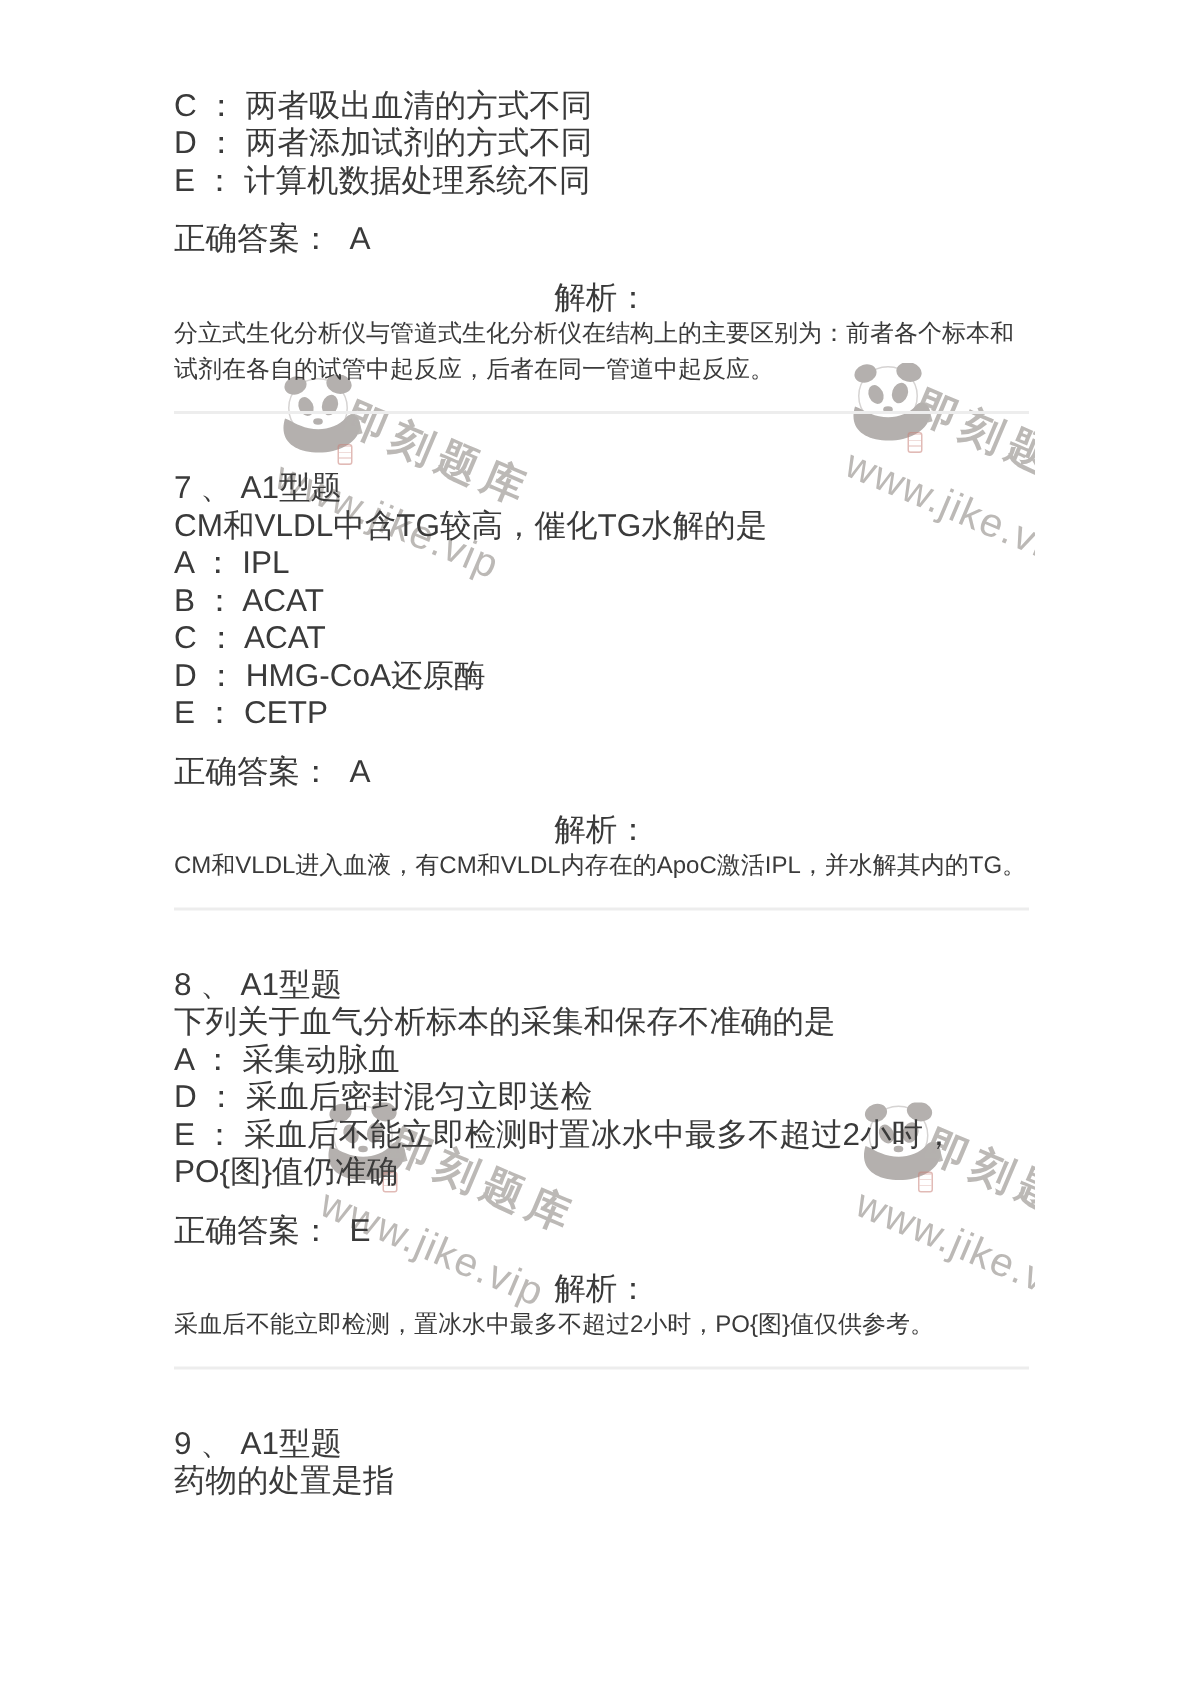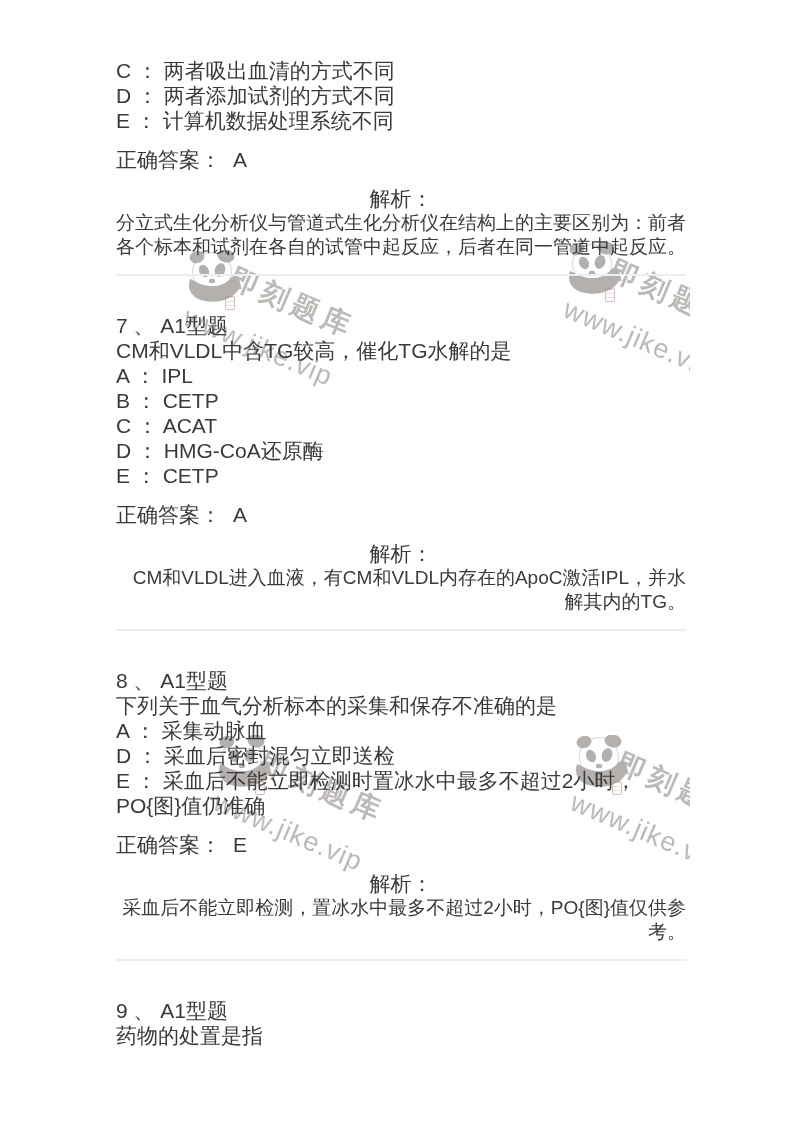--- a/index.html
+++ b/index.html
@@ -44,21 +44,21 @@
     font-size:27px;letter-spacing:1px;white-space:nowrap;
     color:var(--wm);transform:rotate(23deg);transform-origin:0 0;opacity:.9;
   }
   
   .content{
     position:absolute;left:116px;top:58px;width:570px;
   }
   .line{margin:0;line-height:25px;font-size:21px;}
   .answer-row{margin-top:14px;}
   .analysis-label{margin-top:14px;text-align:center;}
-  .analysis-text{margin:0;line-height:24px;font-size:19px;text-align:right;}
+  .analysis-text{margin:0;line-height:24px;font-size:16px;}
   .answer-value{margin-left:12px;}
   .divider{height:2px;background:var(--divider);margin:15px 0 37px 0;}
 </style>
 </head>
 <body>
 
 <div class="wm-layer">
 
   <div class="wm-tile wm-t1">
     <svg class="wm-panda" width="58" height="52" viewBox="0 0 58 52">
@@ -131,21 +131,21 @@
     <p class="line answer-row"><span>正确答案：</span><span class="answer-value">A</span></p>
     <p class="line analysis-label">解析：</p>
     <p class="analysis-text">分立式生化分析仪与管道式生化分析仪在结构上的主要区别为：前者各个标本和试剂在各自的试管中起反应，后者在同一管道中起反应。</p>
   </section>
   <div class="divider"></div>
 
   <section>
     <p class="line q-header">7 、 A1型题</p>
     <p class="line q-stem">CM和VLDL中含TG较高，催化TG水解的是</p>
     <p class="line option-row">A ： IPL</p>
-    <p class="line option-row">B ： CETP</p>
+    <p class="line option-row">B ： ACAT</p>
     <p class="line option-row">C ： ACAT</p>
     <p class="line option-row">D ： HMG-CoA还原酶</p>
     <p class="line option-row">E ： CETP</p>
     <p class="line answer-row"><span>正确答案：</span><span class="answer-value">A</span></p>
     <p class="line analysis-label">解析：</p>
     <p class="analysis-text">CM和VLDL进入血液，有CM和VLDL内存在的ApoC激活IPL，并水解其内的TG。</p>
   </section>
   <div class="divider"></div>
 
   <section>

